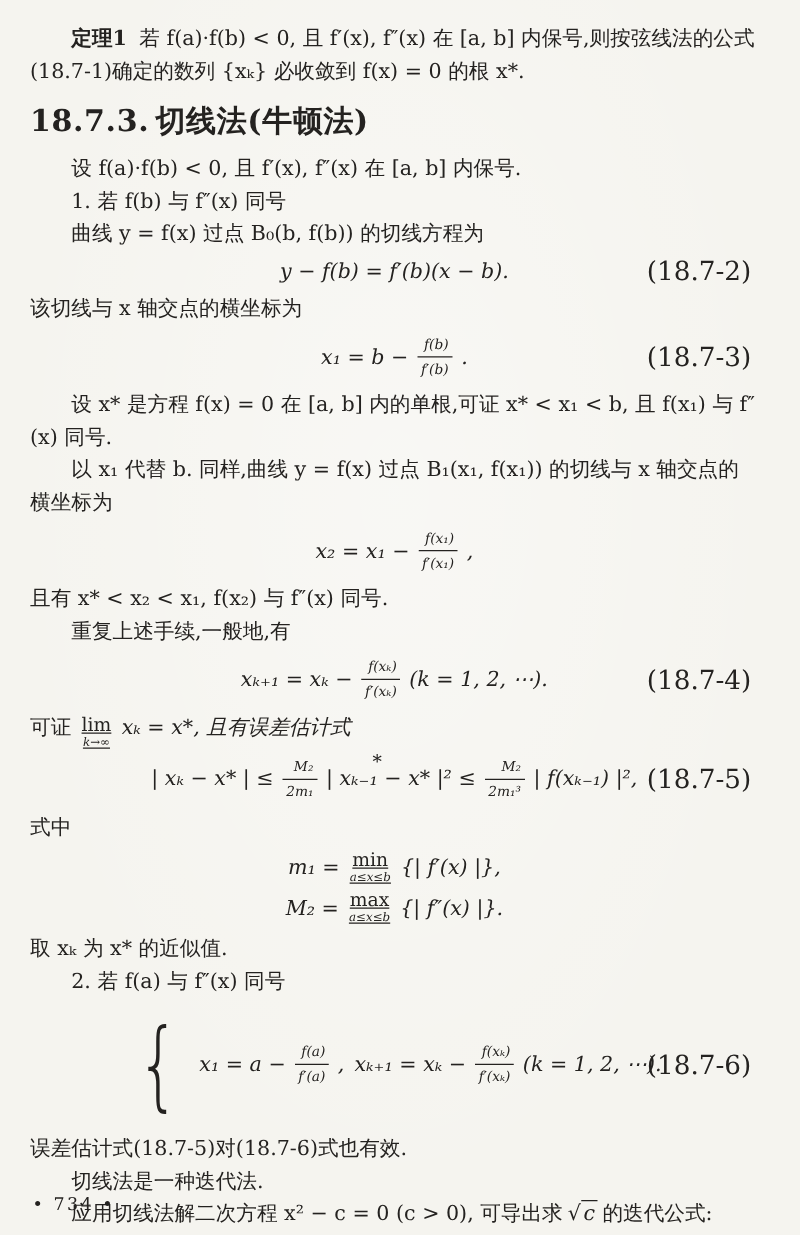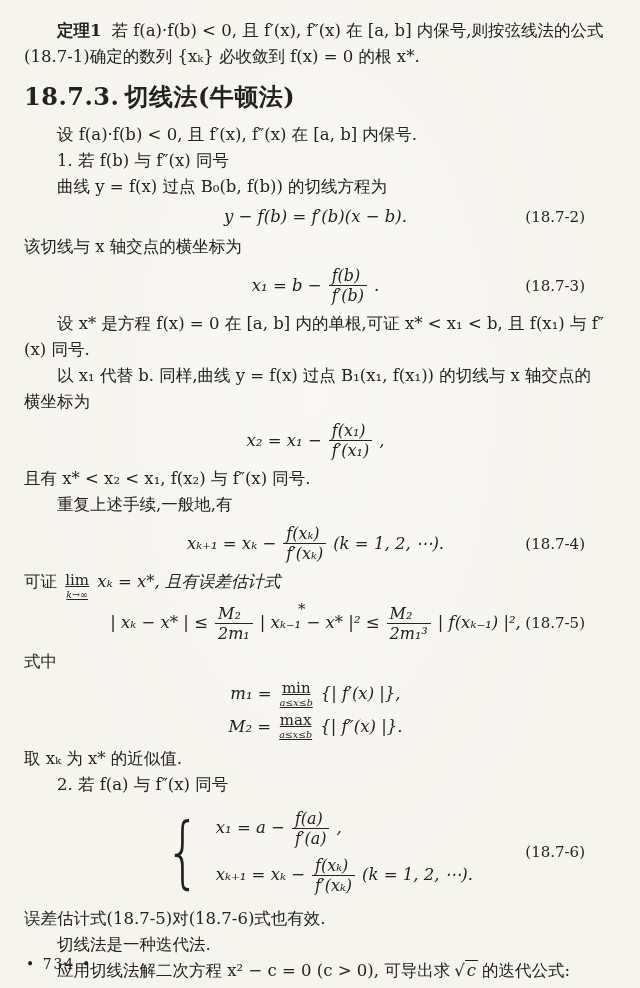--- a/index.html
+++ b/index.html
@@ -29,44 +29,44 @@
     letter-spacing:.5px;
   }
   h2.heading .hnum{margin-right:5px;}
   .math{font-style:italic;}
   .eq{
     position:relative;
     display:flex;justify-content:center;align-items:center;
     gap:5px;margin:6px 0;line-height:22px;
   }
   .eq .tag{
-    position:absolute;right:22px;top:50%;transform:translateY(-50%);
-    font-style:normal;font-size:15px;
+    position:absolute;right:6px;top:50%;transform:translateY(-50%);
+    font-style:normal;font-size:21px;
   }
   .frac{
-    display:inline-flex;flex-direction:column;align-items:flex-start;
-    vertical-align:middle;font-size:16px;line-height:19px;margin:0 2px;
+    display:inline-flex;flex-direction:column;align-items:flex-end;
+    vertical-align:middle;font-size:11px;line-height:19px;margin:0 2px;
   }
   .frac .den{border-top:1.2px solid #242220;padding:0 3px;}
   .frac .num{padding:0 3px;}
   .limop{
     display:inline-flex;flex-direction:column;align-items:center;
     vertical-align:middle;line-height:1;margin:0 3px;text-decoration:underline;
   }
   .limop .opname{font-style:normal;font-size:15px;}
   .limop .under{font-size:9.5px;margin-top:2px;font-style:italic;}
   .inline-limop{transform:translateY(4px);}
   .eq5-star{position:absolute;left:47%;top:-6px;font-size:15px;}
   .sys{gap:8px;margin:8px 0;}
   .brace{
     font-family:"DejaVu Sans","Liberation Sans",sans-serif;
     font-size:78px;font-weight:200;line-height:92px;
     transform:scaleX(.7);
   }
-  .sys-col{display:flex;flex-direction:column;gap:8px;align-items:flex-start;}
+  .sys-col{display:flex;flex-direction:row;gap:8px;align-items:flex-start;}
   .sys-line{display:flex;align-items:center;gap:5px;}
   .radical{white-space:nowrap;margin:0 4px;}
   .radical .rsign{font-style:normal;}
   .radical .overline{border-top:1.2px solid #242220;padding:0 2px;font-style:italic;}
   .footer{
     position:absolute;left:26px;bottom:16px;
     font-size:14px;letter-spacing:2px;
   }
   .sp-above{margin-top:8px;}
 </style>

